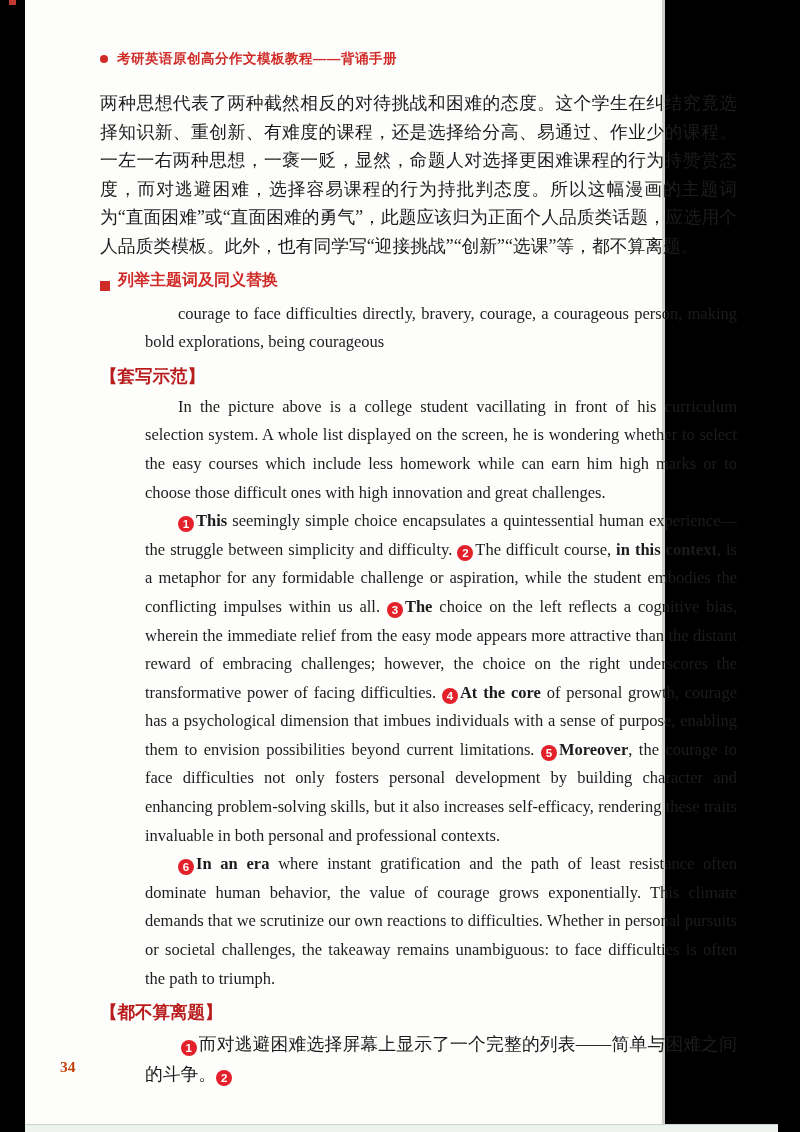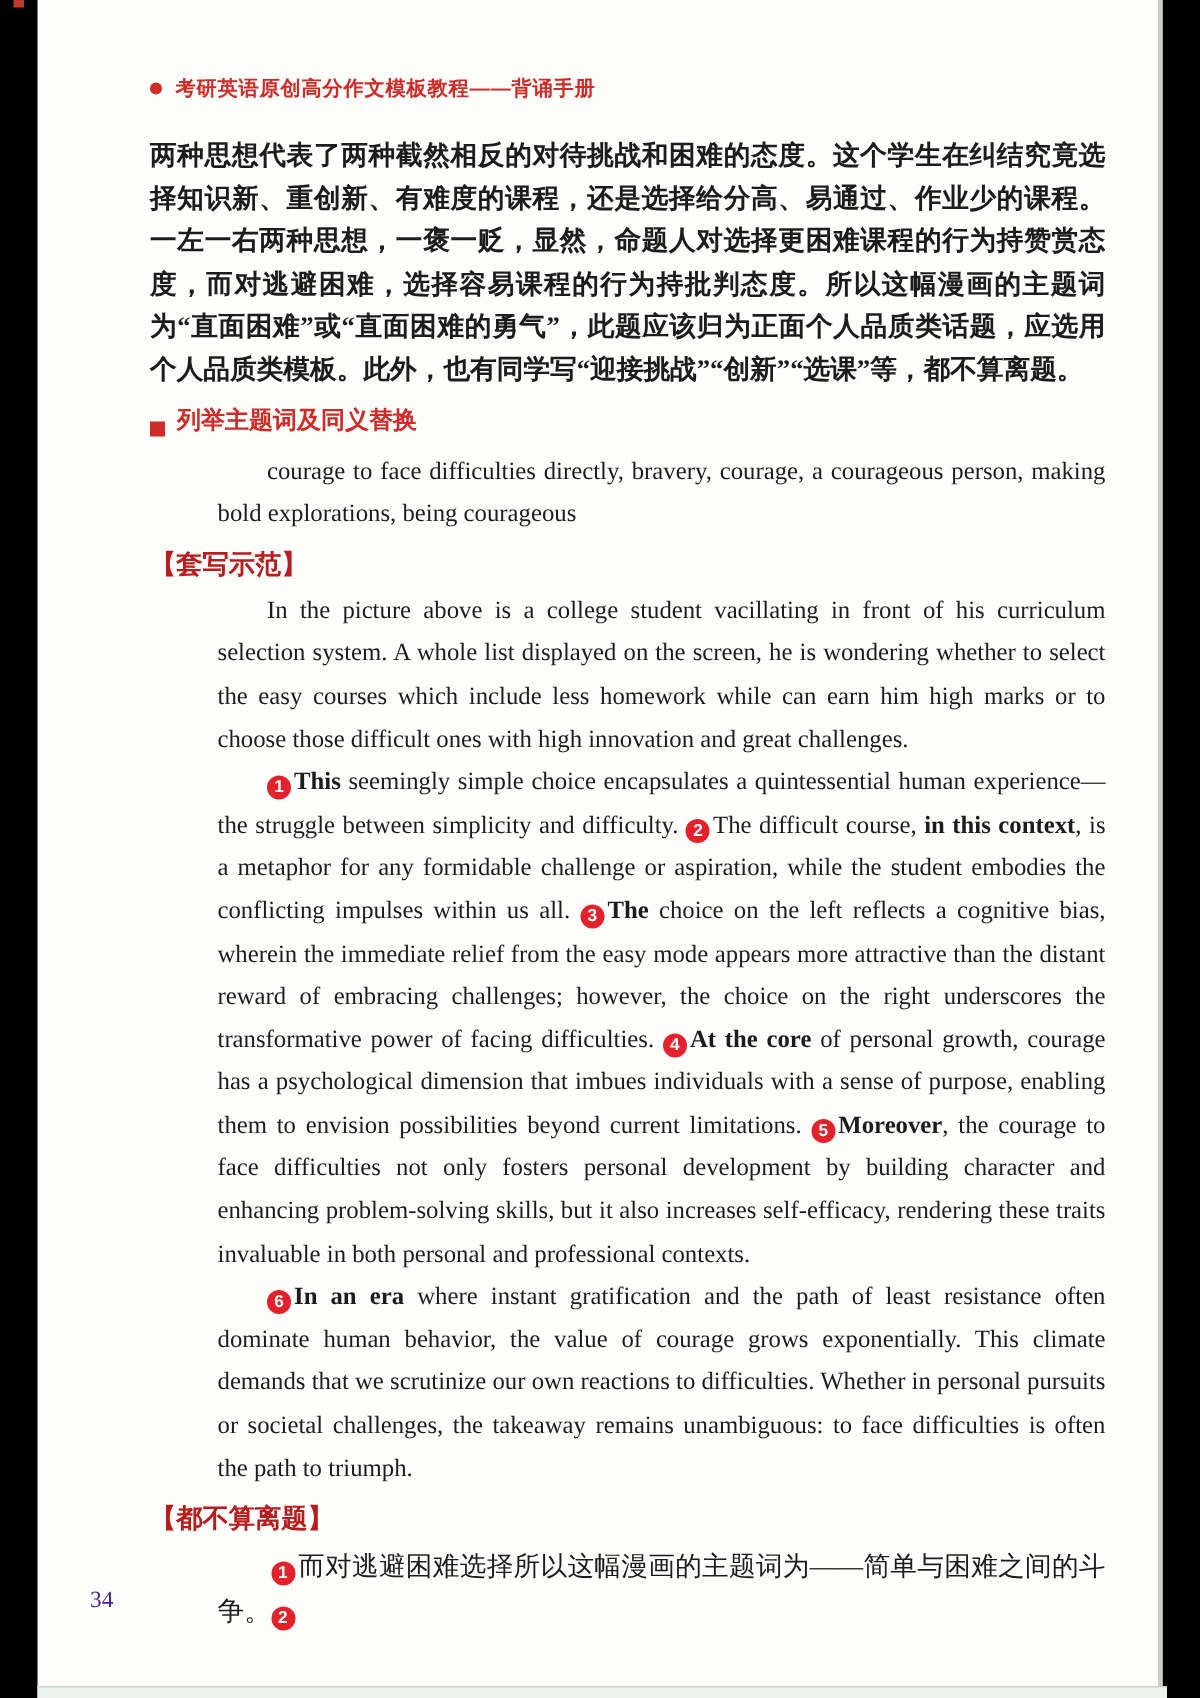--- a/index.html
+++ b/index.html
@@ -11,21 +11,21 @@
   body{
     width:800px;height:1132px;
     background:#000;
     position:relative;
     overflow:hidden;
     font-family:"Liberation Serif","DejaVu Serif",serif;
     color:var(--ink);
   }
   .page{
     position:absolute;left:25px;top:0;
-    width:750px;height:1132px;
+    width:640px;height:1132px;
     background:#fdfdfc;
     border-right:3px solid #cfcfca;
     box-sizing:border-box;
   }
   .bottom-strip{
     position:absolute;left:25px;top:1124px;
     width:753px;height:8px;
     background:#eef2ef;
     border-top:1px solid #ccd3ce;
   }
@@ -53,21 +53,21 @@
     margin-right:9px;flex:0 0 auto;
   }
   p{margin:0;}
   .body{
     font-size:16.5px;
     line-height:28.6px;
     text-align:justify;
   }
   .zh{font-size:17.8px;}
   .indent{text-indent:2em;margin-left:45px;}
-  .analysis{margin-bottom:9px;font-weight:bold;}
+  .analysis{margin-bottom:9px;}
   .section-heading{
     display:flex;align-items:flex-end;
     font-family:"Liberation Sans","DejaVu Sans",sans-serif;
     font-size:16px;font-weight:bold;
     color:var(--accent-red);
     margin:8px 0 9px;
   }
   .section-heading .sq{
     width:10px;height:10px;
     background:var(--accent-red);
@@ -96,22 +96,23 @@
     color:#fff;
     font-family:"Liberation Sans","DejaVu Sans",sans-serif;
     font-size:11.5px;font-weight:bold;
     line-height:16px;text-align:center;
     text-indent:0;
     vertical-align:-2px;
     margin-right:2px;
   }
   .page-number{
     position:absolute;left:35px;top:1058px;
-    font-size:15.5px;color:#4c1d95;
+    font-size:15.5px;color:#c2410c;
     font-family:"Liberation Serif","DejaVu Serif",serif;
+    font-weight:bold;
   }
 </style>
 </head>
 <body>
 
 <div class="page">
   <div class="content">
 
     <div class="running-header">
       <span class="dot"></span>
@@ -131,21 +132,21 @@
 
     <p class="body indent"><span class="run-n">In the picture above </span><span class="run-u">is a college student vacillating in front of his curriculum selection system. A whole list displayed on the screen, he is wondering whether to select the easy courses which include less homework while can earn him high marks or to choose those difficult ones with high innovation and great challenges.</span></p>
 
     <p class="body indent"><span class="run-c">1</span><span class="run-b">This</span><span class="run-n"> seemingly simple </span><span class="run-u">choice</span><span class="run-n"> encapsulates a quintessential human experience—the struggle between </span><span class="run-u">simplicity</span><span class="run-n"> and </span><span class="run-u">difficulty</span><span class="run-n">. </span><span class="run-c">2</span><span class="run-n">The </span><span class="run-u">difficult course</span><span class="run-n">, </span><span class="run-b">in this context</span><span class="run-n">, is a metaphor for any formidable challenge or aspiration, while the </span><span class="run-u">student</span><span class="run-n"> embodies the conflicting impulses within us all. </span><span class="run-c">3</span><span class="run-b">The</span><span class="run-n"> </span><span class="run-u">choice on the left</span><span class="run-n"> reflects a cognitive bias, wherein the immediate relief from </span><span class="run-u">the easy mode</span><span class="run-n"> appears more attractive than the distant reward of </span><span class="run-u">embracing challenges</span><span class="run-n">; however, </span><span class="run-u">the choice on the right</span><span class="run-n"> underscores the transformative power of </span><span class="run-u">facing difficulties</span><span class="run-n">. </span><span class="run-c">4</span><span class="run-b">At the core</span><span class="run-n"> of personal growth, </span><span class="run-u">courage</span><span class="run-n"> has a psychological dimension that imbues individuals with a sense of purpose, enabling them to envision possibilities beyond current limitations. </span><span class="run-c">5</span><span class="run-b">Moreover</span><span class="run-n">, </span><span class="run-u">the courage to face difficulties</span><span class="run-n"> not only fosters personal development by building character and enhancing problem-solving skills, but it also increases self-efficacy, rendering these traits invaluable in both personal and professional contexts.</span></p>
 
     <p class="body indent"><span class="run-c">6</span><span class="run-b">In an era</span><span class="run-n"> where instant gratification and the path of least resistance often dominate human behavior, the value of </span><span class="run-u">courage</span><span class="run-n"> grows exponentially. This climate demands that we scrutinize our own reactions to </span><span class="run-u">difficulties</span><span class="run-n">. Whether in personal pursuits or societal challenges, the takeaway remains unambiguous: to </span><span class="run-u">face difficulties</span><span class="run-n"> is often the path to triumph.</span></p>
 
     <h3 class="kai-heading">【都不算离题】</h3>
 
 
-    <p class="body zh kai indent"><span class="run-c">1</span><span class="run-n">而对逃避困难</span><span class="run-u">选择</span><span class="run-n">所以这幅漫画的主题词为——</span><span class="run-u">简单</span><span class="run-n">与</span><span class="run-u">困难</span><span class="run-n">之间的斗争。</span><span class="run-c">2</span></p>
+    <p class="body zh kai indent"><span class="run-c">1</span><span class="run-n">而对逃避困难</span><span class="run-u">选择</span><span class="run-n">屏幕上显示了一个完整的列表——</span><span class="run-u">简单</span><span class="run-n">与</span><span class="run-u">困难</span><span class="run-n">之间的斗争。</span><span class="run-c">2</span></p>
 
   </div>
 
   <div class="page-number">34</div>
 </div>
 
 <div class="bottom-strip"></div>
 <div class="corner-mark"></div>
 
 </body></html>

